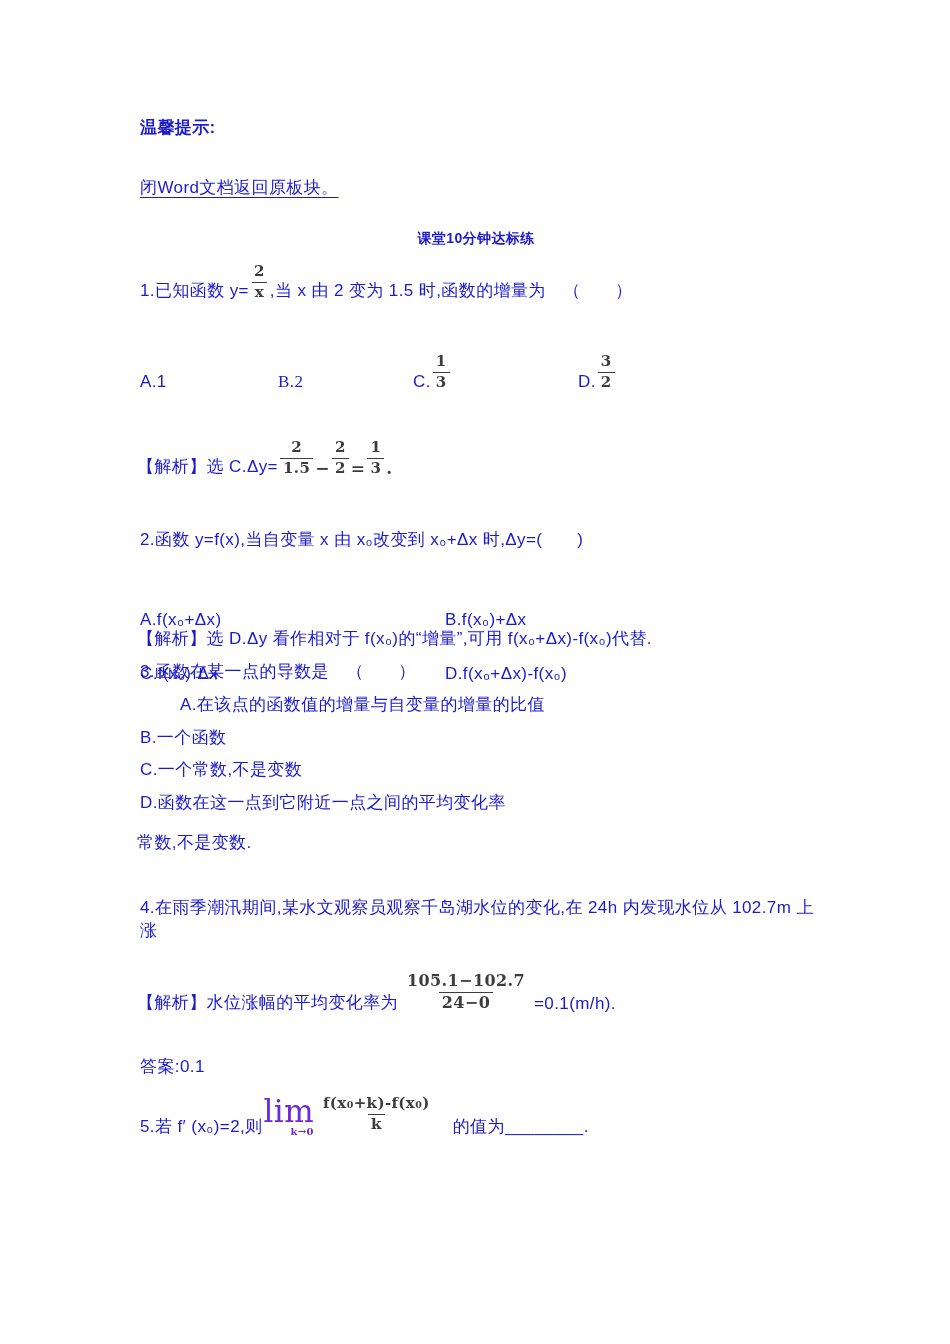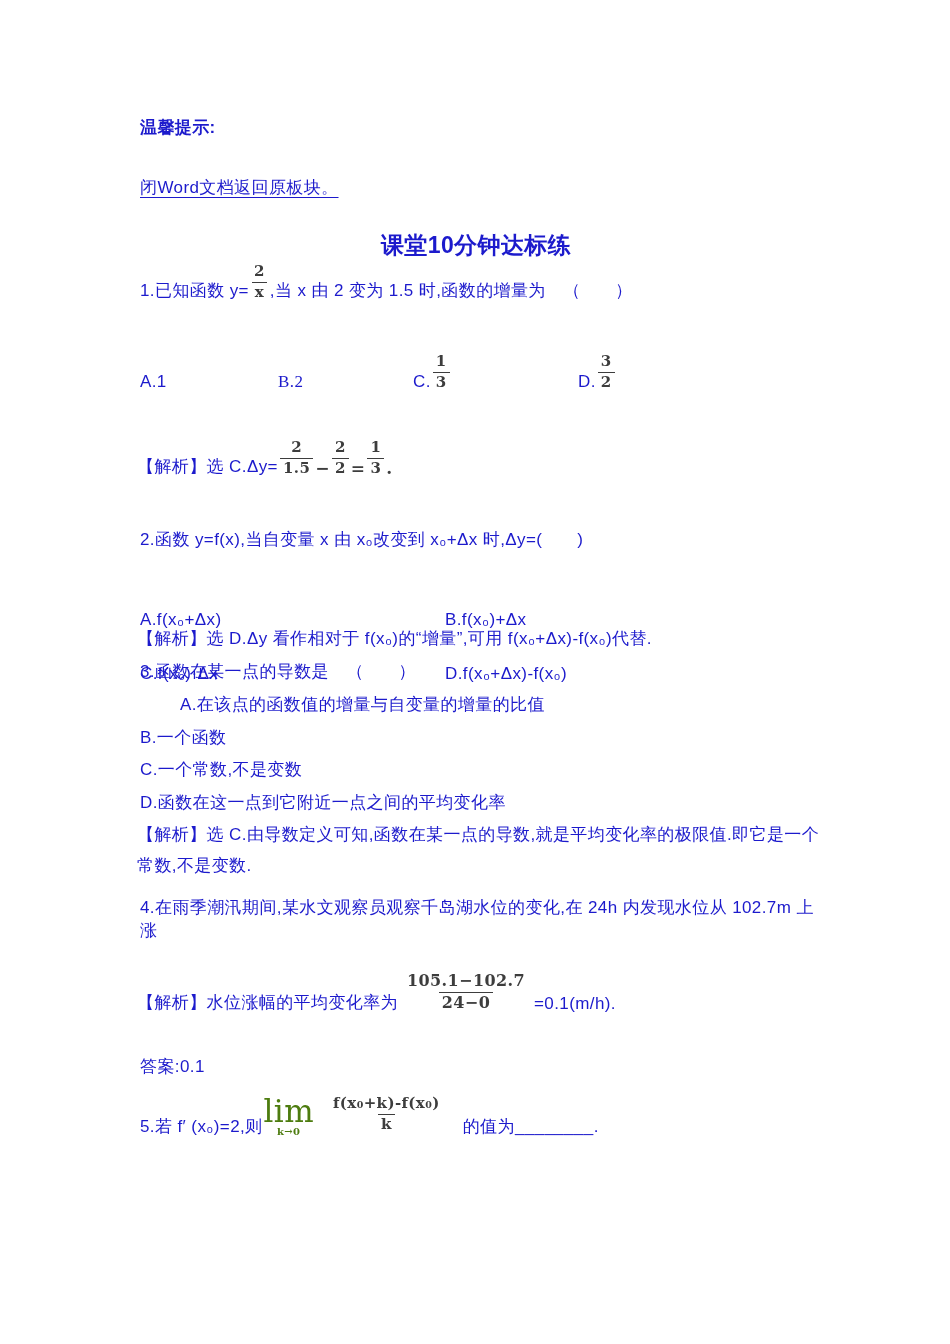--- a/index.html
+++ b/index.html
@@ -22,35 +22,35 @@
           font-family:"DejaVu Serif", serif; font-weight:bold; color:#3d3d3d;
           font-size:15px; line-height:1.3; margin:0 2px; }
   .frac .den { border-top:1.7px solid #3d3d3d; }
   .frac .num, .frac .den { padding:0 3px; }
 
   .row-end { display:flex; align-items:flex-end; }
   .opt-abs { position:absolute; bottom:0; display:inline-flex; align-items:flex-end; }
   .relrow { position:relative; }
 
   
-  .limwrap { display:inline-flex; flex-direction:column; align-items:center;
-             margin:8px 4px 0 1px; color:#4d7c0f; }
+  .limwrap { display:inline-flex; flex-direction:column; align-items:flex-end;
+             margin:8px 4px 0 1px; color:#6d28d9; }
   .lim-top { font-family:"DejaVu Serif", serif; font-size:31px; line-height:0.9; font-weight:normal; }
   .lim-bot { font-family:"DejaVu Serif", serif; font-size:10px; font-weight:bold; line-height:1.25; }
 </style>
 </head>
 <body>
 
 <div class="blk bold" style="left:140px; top:116px;">温馨提示:</div>
 
 <div class="blk" style="left:140px; top:155px; width:690px;">
   <span class="underlined line2gap" style="display:block;">闭Word文档返回原板块。</span>
 </div>
 
-<div class="blk bold center" style="left:140px; top:230px; width:672px; font-size:23px;">课堂10分钟达标练</div>
+<div class="blk bold center" style="left:140px; top:230px; width:672px; font-size:14px;">课堂10分钟达标练</div>
 
 <div class="blk row-end" style="left:140px; top:258px; height:44px;">
   <span>1.已知函数 y=</span>
   <span class="frac">
     <span class="num">2</span>
     <span class="den">x</span>
   </span>
   <span>,当 x 由 2 变为 1.5 时,函数的增量为　（　　）</span>
 </div>
 
@@ -102,21 +102,20 @@
   <span class="opt-abs" style="left:305px;">D.f(x₀+Δx)-f(x₀)</span>
 </div>
 <div class="blk" style="left:137px; top:627px;">【解析】选 D.Δy 看作相对于 f(x₀)的“增量”,可用 f(x₀+Δx)-f(x₀)代替.</div>
 
 <div class="blk" style="left:140px; top:660px;">3.函数在某一点的导数是　（　　）</div>
 <div class="blk" style="left:140px; top:693px;margin-left:40px;">A.在该点的函数值的增量与自变量的增量的比值</div>
 <div class="blk" style="left:140px; top:726px;">B.一个函数</div>
 <div class="blk" style="left:140px; top:758px;">C.一个常数,不是变数</div>
 <div class="blk" style="left:140px; top:791px;">D.函数在这一点到它附近一点之间的平均变化率</div>
 <div class="blk" style="left:137px; top:823px; width:690px;">
-  <span style="display:block;">【解析】选 C.由导数定义可知,函数在某一点的导数,就是平均变化率的极限值.即它是一个</span>
   <span style="display:block; margin-top:8px;">常数,不是变数.</span>
 </div>
 
 <div class="blk" style="left:140px; top:896px; width:690px;">
   <span style="display:block;">4.在雨季潮汛期间,某水文观察员观察千岛湖水位的变化,在 24h 内发现水位从 102.7m 上涨</span>
 </div>
 <div class="blk row-end" style="left:137px; top:966px; height:48px;">
   <span>【解析】水位涨幅的平均变化率为</span>
   <span class="frac" style="font-size:16px; margin:0 6px;">
     <span class="num">105.1−102.7</span>
@@ -125,18 +124,18 @@
   <span>=0.1(m/h).</span>
 </div>
 <div class="blk" style="left:140px; top:1055px;">答案:0.1</div>
 
 <div class="blk row-end" style="left:140px; top:1086px; height:52px;">
   <span>5.若 f′ (x₀)=2,则</span>
   <span class="limwrap">
     <span class="lim-top">lim</span>
     <span class="lim-bot">k→0</span>
   </span>
-  <span class="frac" style="margin:0 6px 4px 12px;">
+  <span class="frac" style="margin:0 6px 4px 2px;">
     <span class="num">f(x₀+k)-f(x₀)</span>
     <span class="den">k</span>
   </span>
   <span style="margin-left:14px;">的值为________.</span>
 </div>
 
 </body></html>

